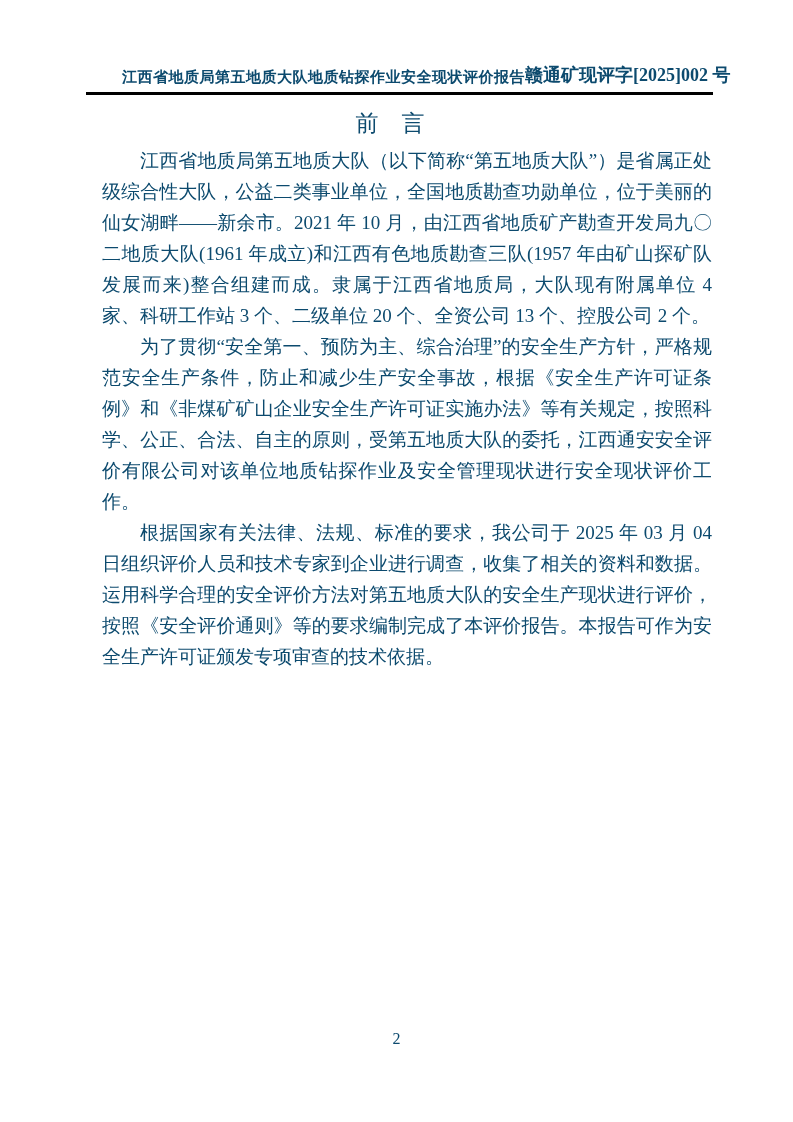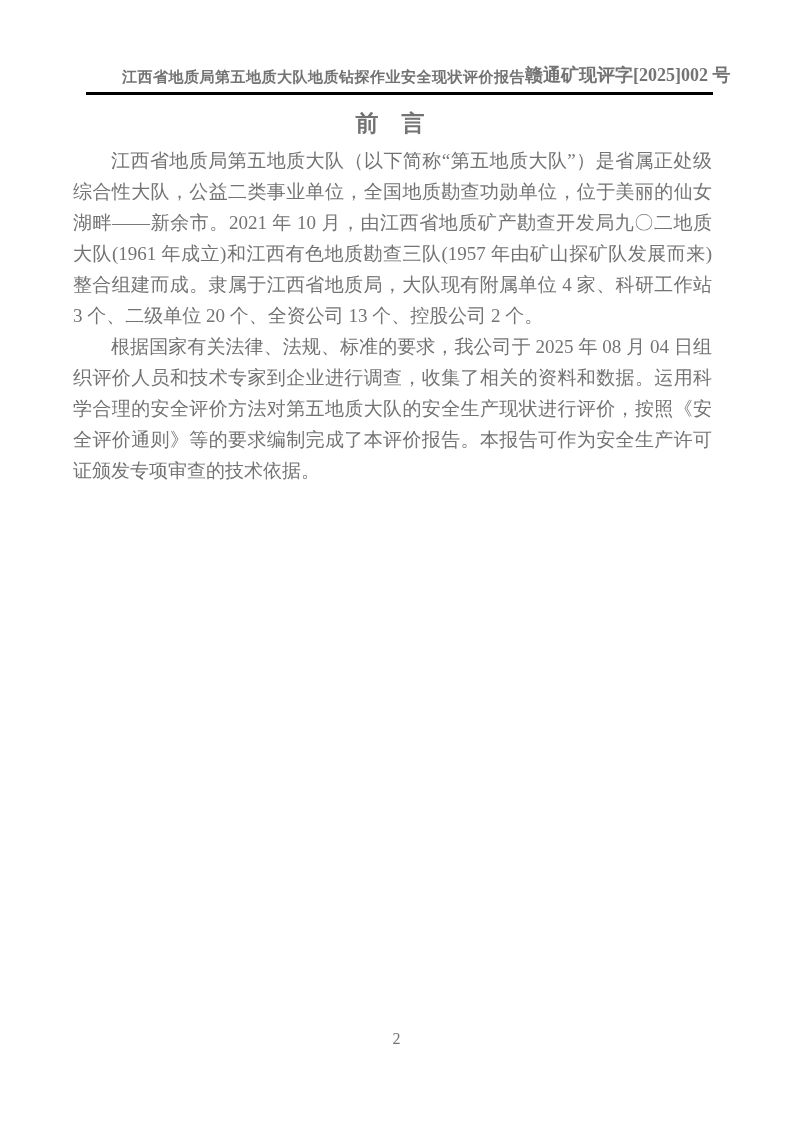--- a/index.html
+++ b/index.html
@@ -8,21 +8,21 @@
     background: #9e9e9e;
   }
   .page {
     position: relative;
     width: 793px;
     height: 1122px;
     margin: 0 auto;
     background: #ffffff;
     overflow: hidden;
     font-family: "Liberation Serif", "DejaVu Serif", serif;
-    color: #737373;
+    color: #0c4a6e;
   }
   .header {
     margin: 63px 80px 0 86px;
     border-bottom: 3px solid #000000;
     padding-bottom: 5px;
     display: flex;
     justify-content: space-between;
     align-items: flex-end;
   }
   .header .header-left {
@@ -34,25 +34,25 @@
   }
   .header .header-right {
     font-size: 18px;
     font-weight: bold;
     white-space: nowrap;
   }
   .doc-title {
     margin: 12px 13px 2px 0;
     text-align: center;
     font-size: 23px;
-    font-weight: bold;
+    font-weight: normal;
     line-height: 34px;
   }
   .body-text {
-    margin: 4px 81px 0 73px;
+    margin: 4px 81px 0 102px;
   }
   .body-text p {
     margin: 0;
     font-size: 19px;
     line-height: 31px;
     text-align: justify;
     text-indent: 2em;
     word-break: break-all;
   }
   .footer {
@@ -71,18 +71,19 @@
 
   <div class="header">
     <span class="header-left">江西省地质局第五地质大队地质钻探作业安全现状评价报告</span>
     <span class="header-right">赣通矿现评字[2025]002 号</span>
   </div>
 
   <div class="doc-title">前　言</div>
 
   <div class="body-text">
     <p>江西省地质局第五地质大队（以下简称“第五地质大队”）是省属正处级综合性大队，公益二类事业单位，全国地质勘查功勋单位，位于美丽的仙女湖畔——新余市。2021 年 10 月，由江西省地质矿产勘查开发局九〇二地质大队(1961 年成立)和江西有色地质勘查三队(1957 年由矿山探矿队发展而来)整合组建而成。隶属于江西省地质局，大队现有附属单位 4 家、科研工作站 3 个、二级单位 20 个、全资公司 13 个、控股公司 2 个。</p>
-    <p>根据国家有关法律、法规、标准的要求，我公司于 2025 年 08 月 04 日组织评价人员和技术专家到企业进行调查，收集了相关的资料和数据。运用科学合理的安全评价方法对第五地质大队的安全生产现状进行评价，按照《安全评价通则》等的要求编制完成了本评价报告。本报告可作为安全生产许可证颁发专项审查的技术依据。</p>
+    <p>为了贯彻“安全第一、预防为主、综合治理”的安全生产方针，严格规范安全生产条件，防止和减少生产安全事故，根据《安全生产许可证条例》和《非煤矿矿山企业安全生产许可证实施办法》等有关规定，按照科学、公正、合法、自主的原则，受第五地质大队的委托，江西通安安全评价有限公司对该单位地质钻探作业及安全管理现状进行安全现状评价工作。</p>
+    <p>根据国家有关法律、法规、标准的要求，我公司于 2025 年 03 月 04 日组织评价人员和技术专家到企业进行调查，收集了相关的资料和数据。运用科学合理的安全评价方法对第五地质大队的安全生产现状进行评价，按照《安全评价通则》等的要求编制完成了本评价报告。本报告可作为安全生产许可证颁发专项审查的技术依据。</p>
   </div>
 
   <div class="footer">2</div>
 
 </div>
 
 </body></html>

